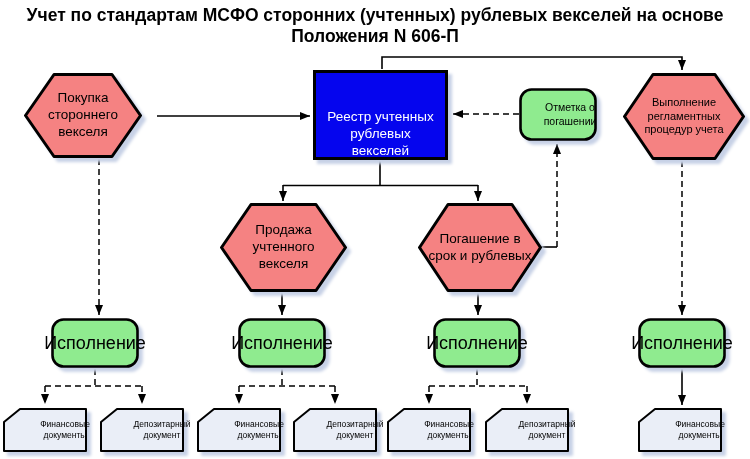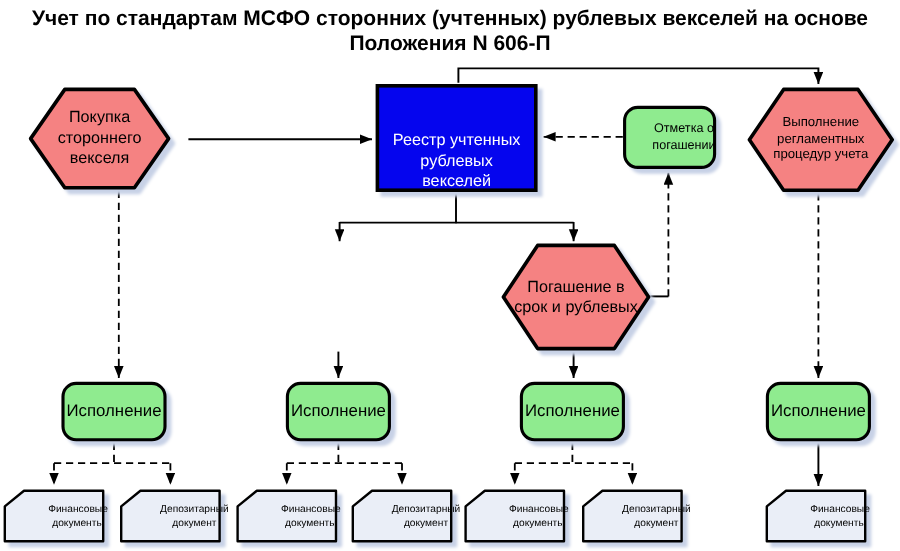--- a/index.html
+++ b/index.html
@@ -15,21 +15,21 @@
   .node { position:absolute; z-index:2; display:flex; align-items:center;
     justify-content:center; text-align:center; color:#000; }
   .node .shape { position:absolute; left:0; top:0; overflow:visible;
     filter:drop-shadow(4px 4px 1.5px #c7d1e6); }
   .node .label { position:relative; z-index:1; padding:0 9px; line-height:1.25; }
 
   .f-hex   { font-size:13.5px; }
   .f-hex-s { font-size:11px; }
   .f-reg   { font-size:13.5px; color:#ffffff; }
   .f-mark  { font-size:10.5px; }
-  .f-exec  { font-size:14px; }
+  .f-exec  { font-size:18px; }
   .f-doc   { font-size:8.5px; line-height:1.3;margin-left:40px; }
 </style>
 </head>
 <body>
 
 <div class="stage">
 
   <div class="title">Учет по стандартам МСФО сторонних (учтенных) рублевых векселей на основе Положения N 606-П</div>
 
   <svg id="connectors" width="750" height="459">
@@ -104,20 +104,26 @@
     <div class="label f-mark">Отметка о погашении</div>
   </div>
 
   <div class="node" style="left:623px;top:73px;width:122px;height:87px;">
     <svg class="shape" width="122" height="87">
       <polygon points="1.5,43.5 30,1.5 92,1.5 120.5,43.5 92,85.5 30,85.5" stroke="#000" stroke-width="3" stroke-linejoin="round" fill="#F58282"></polygon>
     </svg>
     <div class="label f-hex-s">Выполнение регламентных процедур учета</div>
   </div>
 
+  <div class="node" style="left:220px;top:203px;width:127px;height:89px;">
+    <svg class="shape" width="127" height="89">
+      <polygon points="1.5,44.5 31,1.5 96,1.5 125.5,44.5 96,87.5 31,87.5" stroke="#000" stroke-width="3" stroke-linejoin="round" fill="#F58282"></polygon>
+    </svg>
+    <div class="label f-hex">Продажа учтенного векселя</div>
+  </div>
 
   <div class="node" style="left:418px;top:203px;width:124px;height:89px;">
     <svg class="shape" width="124" height="89">
       <polygon points="1.5,44.5 30,1.5 94,1.5 122.5,44.5 94,87.5 30,87.5" stroke="#000" stroke-width="3" stroke-linejoin="round" fill="#F58282"></polygon>
     </svg>
     <div class="label f-hex">Погашение в срок и рублевых</div>
   </div>
 
   <div class="node" style="left:51px;top:318px;width:88px;height:50px;">
     <svg class="shape" width="88" height="50">

